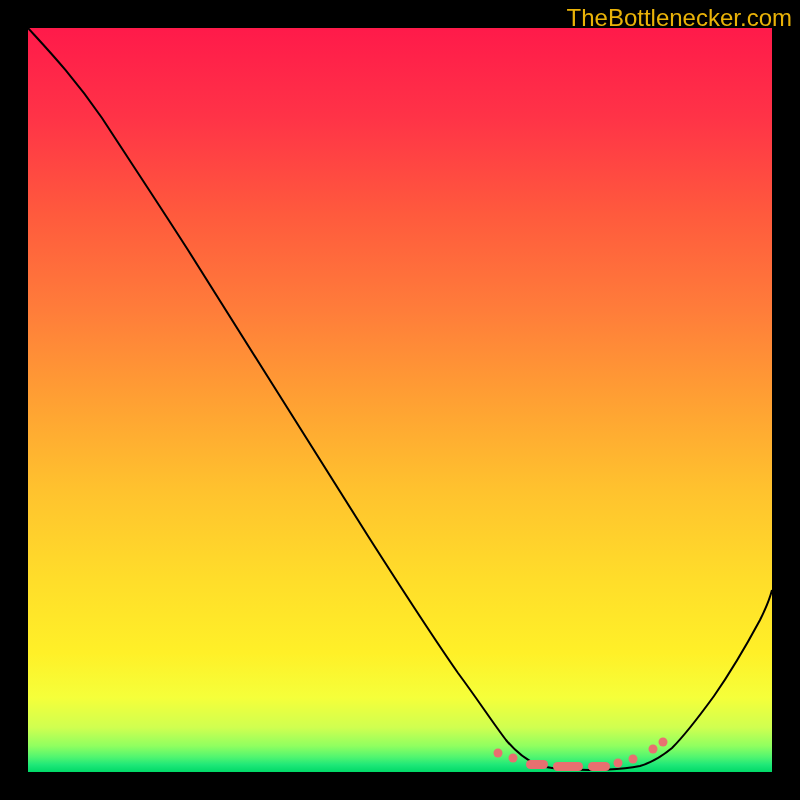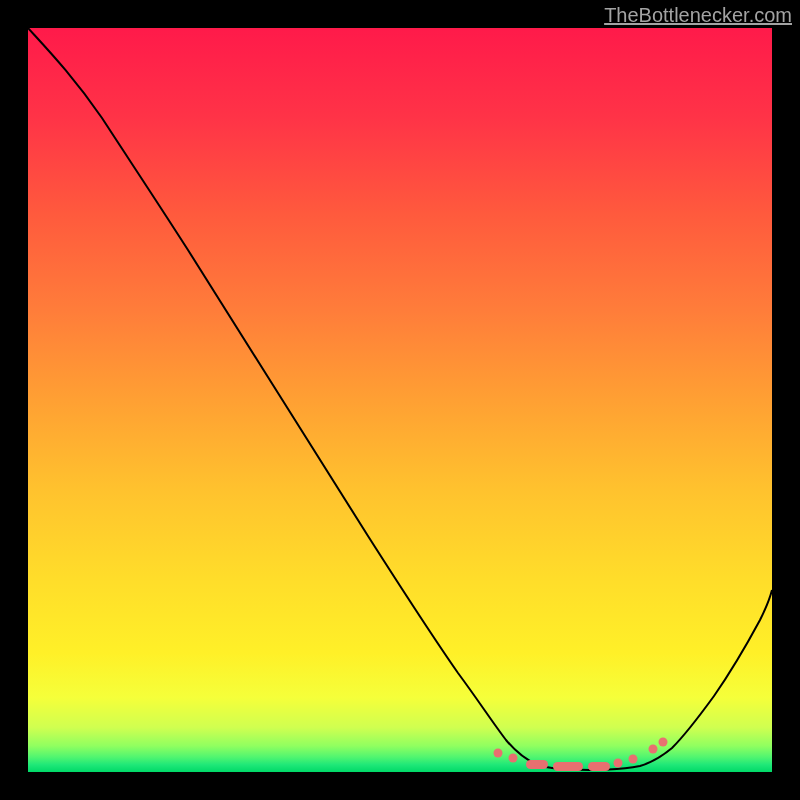--- a/index.html
+++ b/index.html
@@ -11,25 +11,24 @@
       width: 800px;
       height: 800px;
       background: #000;
       position: relative;
       font-family: Arial, sans-serif;
     }
     .watermark {
       position: absolute;
       top: 4px;
       right: 8px;
-      color: #a3a3a3;
-      font-size: 20px;
+      color: #eab308;
+      font-size: 24px;
       font-weight: normal;
       z-index: 10;
-      text-decoration: underline;
     }
     .chart-container {
       position: absolute;
       top: 28px;
       left: 28px;
       width: 744px;
       height: 744px;
     }
     .gradient-bg {
       position: absolute;

